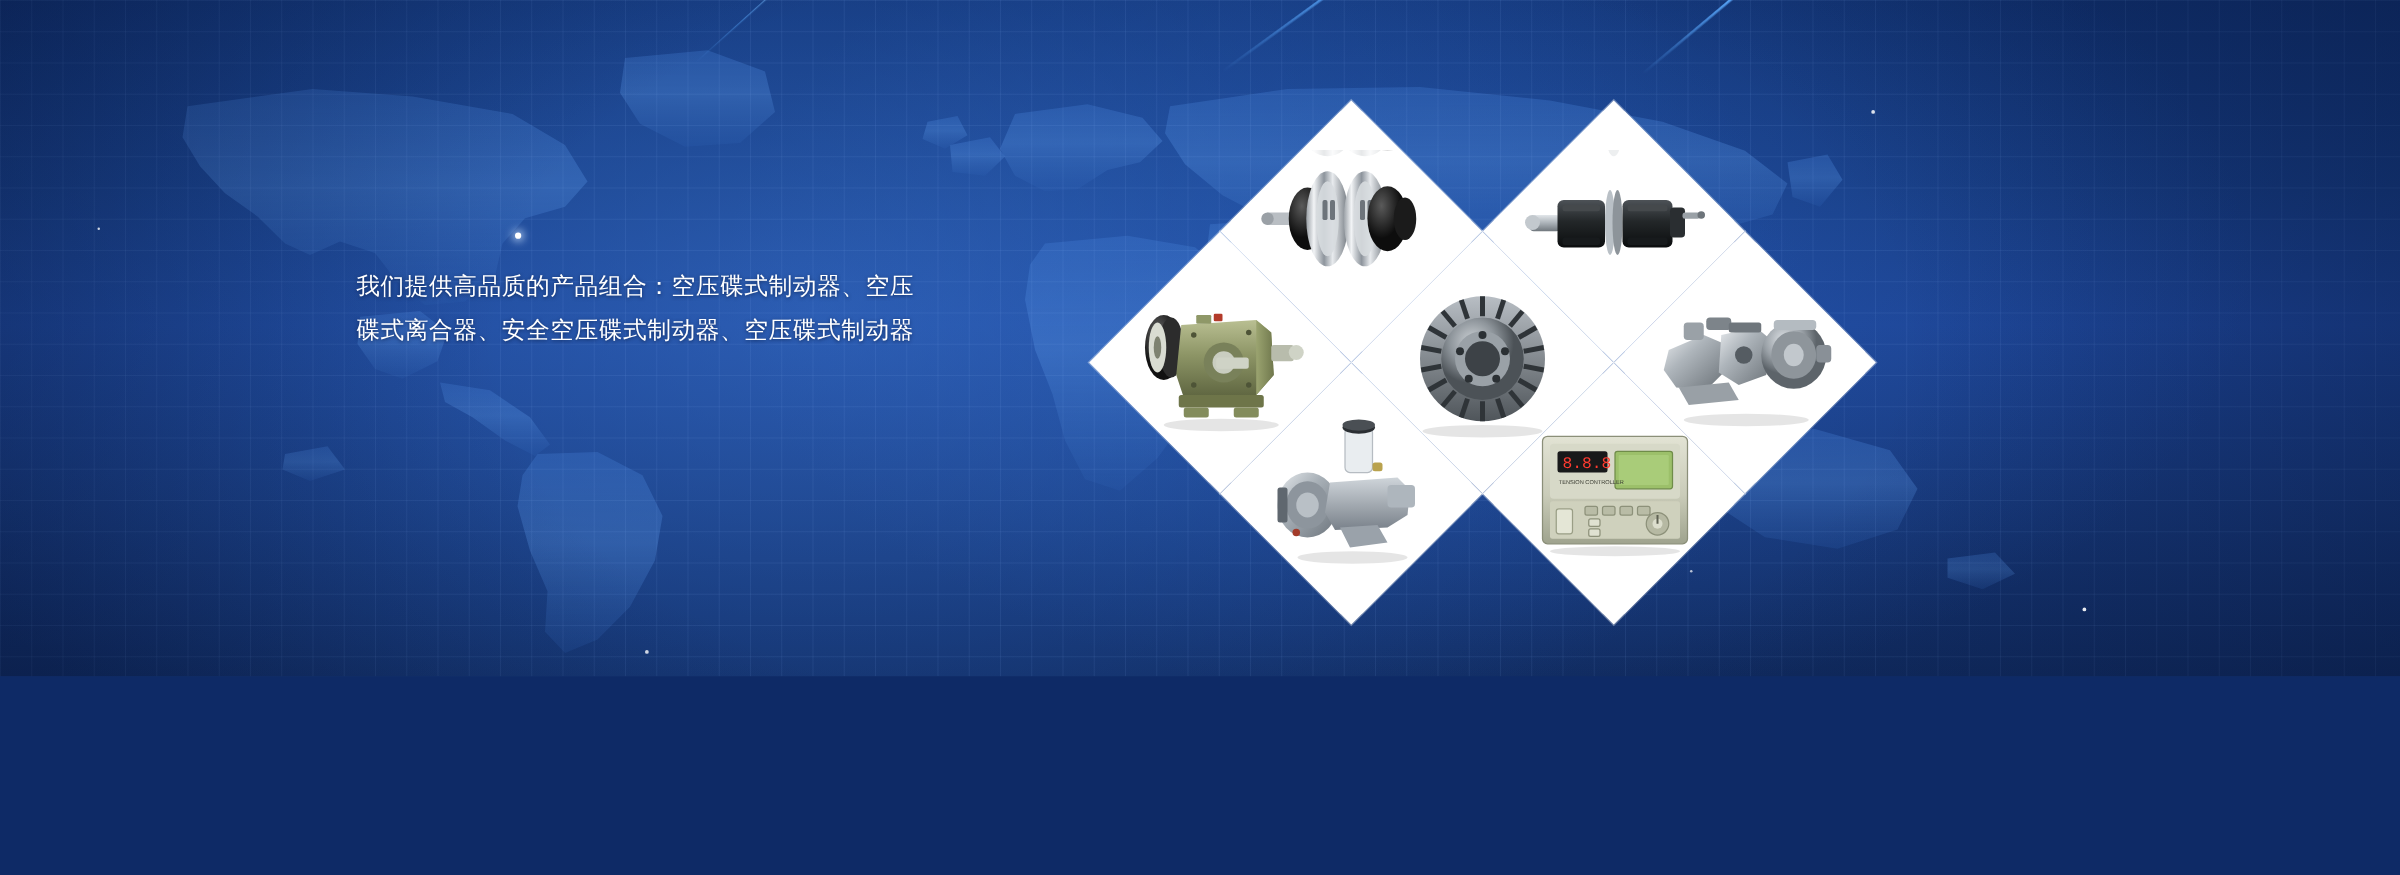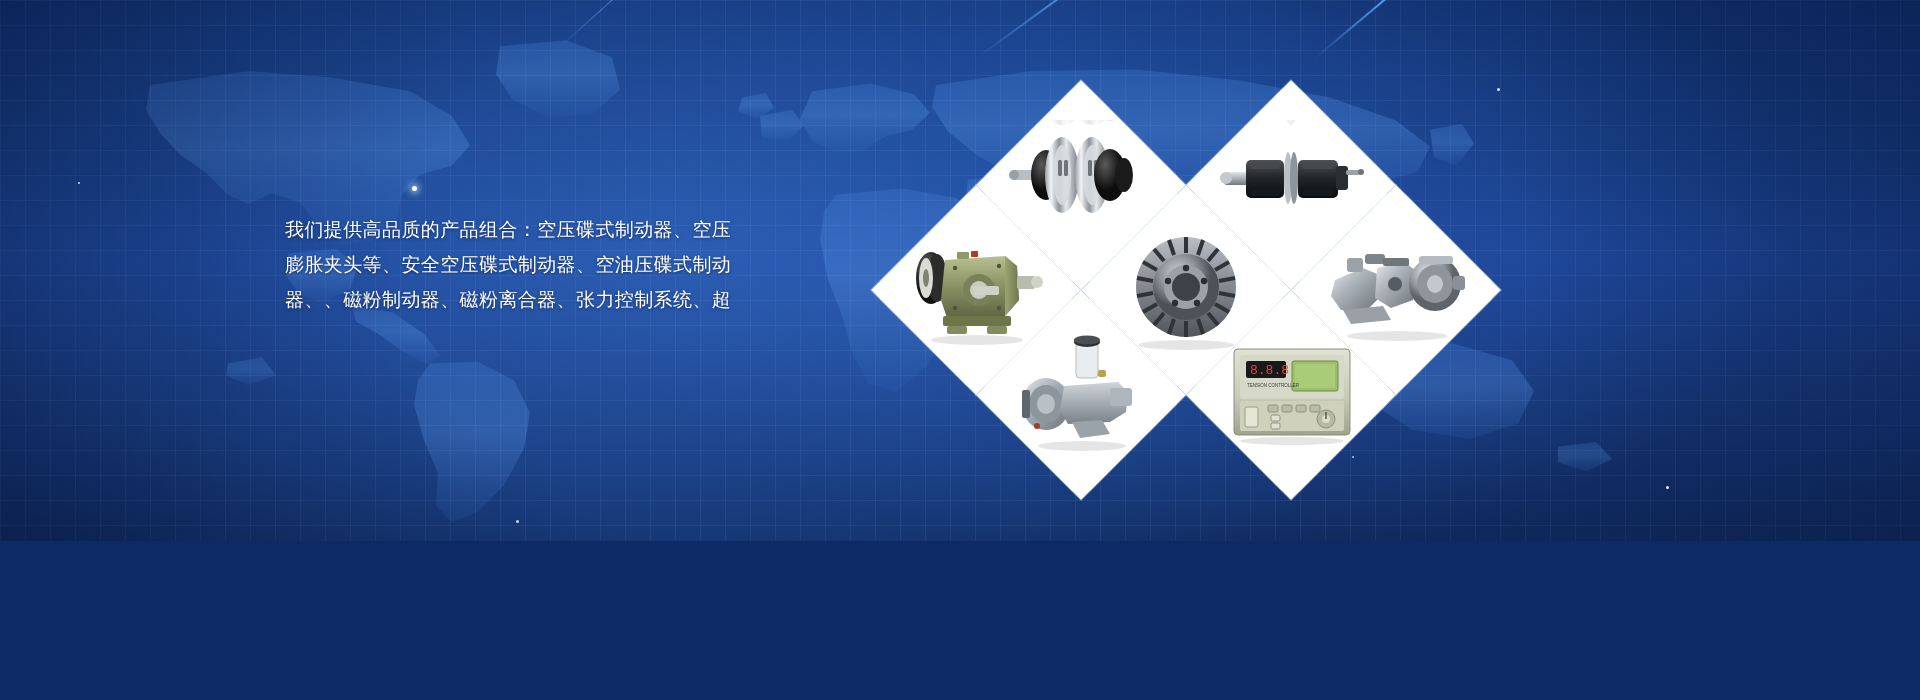--- a/index.html
+++ b/index.html
@@ -158,22 +158,21 @@
   <div class="star" style="left:1497px;top:88px;width:3px;height:3px;opacity:.85;"></div>
   <div class="star" style="left:1666px;top:486px;width:3px;height:3px;opacity:.9;"></div>
   <div class="star" style="left:1836px;top:542px;width:3px;height:3px;opacity:.9;"></div>
   <div class="star" style="left:950px;top:548px;width:4px;height:4px;opacity:.95;"></div>
   <div class="star" style="left:516px;top:520px;width:3px;height:3px;opacity:.8;"></div>
   <div class="star" style="left:1352px;top:456px;width:2px;height:2px;opacity:.7;"></div>
   <div class="star" style="left:1604px;top:610px;width:2px;height:2px;opacity:.6;"></div>
 
   <div class="copy">
     <p>我们提供高品质的产品组合：空压碟式制动器、空压</p>
-    <p>膨胀夹头等、安全空压碟式制动器、空油压碟式制动</p>
-    <p>器、、磁粉制动器、磁粉离合器、张力控制系统、超</p>
+    <p>碟式离合器、安全空压碟式制动器、空压碟式制动器</p>
   </div>
 
   <div class="diamonds">
 
     <div class="dia d1">
       <div class="inner">
         <svg width="150" height="120" viewBox="0 0 150 120">
           <defs>
             <linearGradient id="olive" x1="0" y1="0" x2="0" y2="1">
               <stop offset="0%" stop-color="#b9bf92"></stop>

